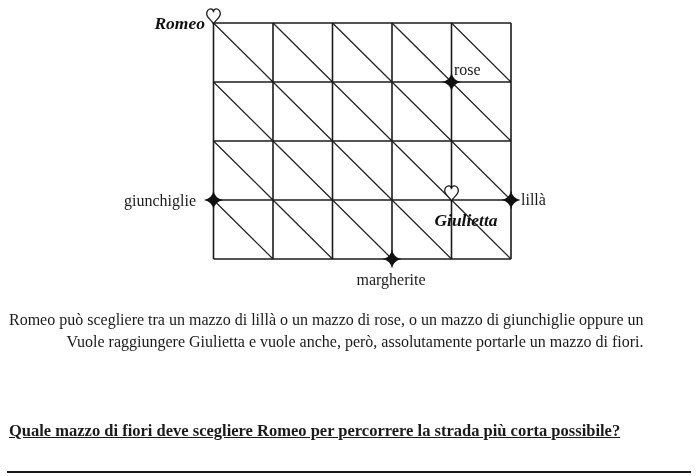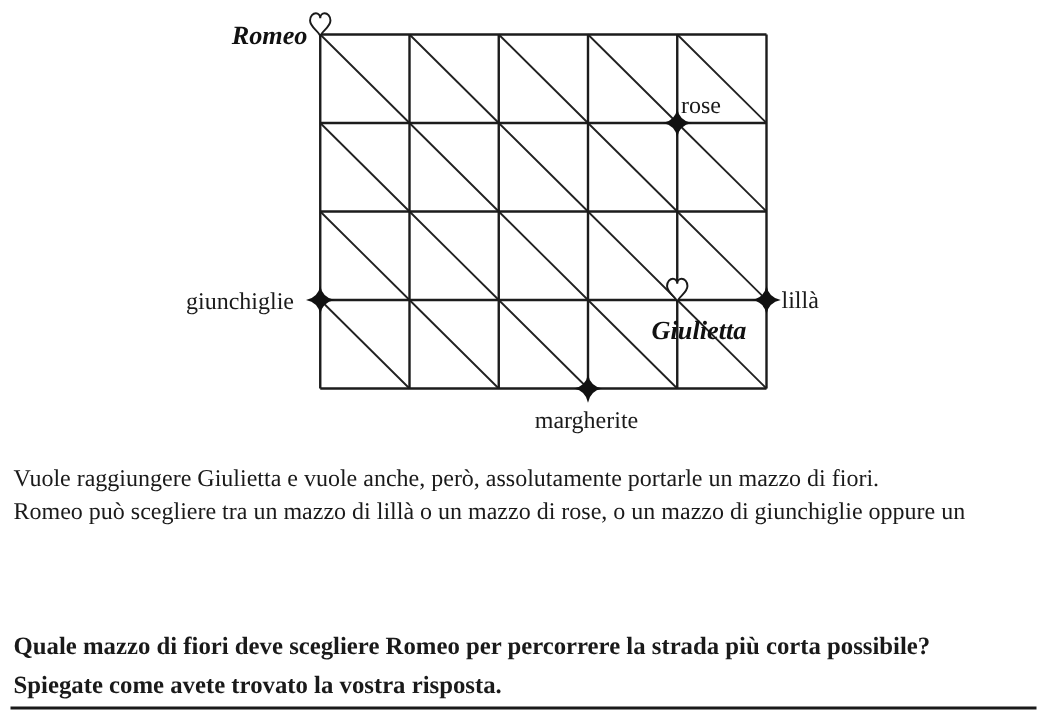--- a/index.html
+++ b/index.html
@@ -4,41 +4,42 @@
 <style>
   html, body { margin: 0; padding: 0; }
   body {
     width: 698px; height: 476px;
     background: #ffffff;
     position: relative;
     overflow: hidden;
     font-family: "Liberation Serif", "DejaVu Serif", serif;
     color: #1a1a1a;
   }
-  .page { position: absolute; inset: 0; }
+  .page { position: absolute; inset: 0; text-align: right; }
 
   
   .map-svg { position: absolute; left: 0; top: 0; }
   .grid-line   { stroke: #1c1c1c; stroke-width: 1.6; fill: none; }
   .diag-line   { stroke: #222222; stroke-width: 1.25; fill: none; }
   .star        { fill: #111111; stroke: none; }
   .heart       { fill: #ffffff; stroke: #1a1a1a; stroke-width: 1.3; }
   .map-label   { font-size: 16px; fill: #1a1a1a; }
   .name-label  { font-size: 17.5px; font-weight: bold; font-style: italic; fill: #111111; }
 
   
   .body-text {
     position: absolute; left: 9px; top: 309px;
     font-size: 16px; line-height: 22px;
     white-space: nowrap;
   }
   .question-text {
     position: absolute; left: 9px; top: 418px;
     font-size: 16.5px; line-height: 26px; font-weight: bold;
     white-space: nowrap;
+    text-decoration: underline;
   }
   .bottom-divider {
     position: absolute; left: 7px; top: 471px;
     width: 684px; height: 2px; background: #1a1a1a;
   }
 </style>
 </head>
 <body>
 
 <div class="page">
@@ -69,24 +70,23 @@
 
     <text class="name-label" x="205" y="29" text-anchor="end">Romeo</text>
     <text class="map-label" x="454" y="75" text-anchor="start">rose</text>
     <text class="map-label" x="196" y="206" text-anchor="end">giunchiglie</text>
     <text class="map-label" x="521" y="205" text-anchor="start">lillà</text>
     <text class="name-label" x="466" y="226" text-anchor="middle">Giulietta</text>
     <text class="map-label" x="391" y="285" text-anchor="middle">margherite</text>
   </svg>
 
   <div class="body-text">
+    <div>Romeo può scegliere tra un mazzo di lillà o un mazzo di rose, o un mazzo di giunchiglie oppure un</div>
     <div>Vuole raggiungere Giulietta e vuole anche, però, assolutamente portarle un mazzo di fiori.</div>
-    <div>Romeo può scegliere tra un mazzo di lillà o un mazzo di rose, o un mazzo di giunchiglie oppure un</div>
   </div>
 
   <div class="question-text">
     <div>Quale mazzo di fiori deve scegliere Romeo per percorrere la strada più corta possibile?</div>
-    <div>Spiegate come avete trovato la vostra risposta.</div>
   </div>
 
   <div class="bottom-divider"></div>
 
 </div>
 
 </body></html>

